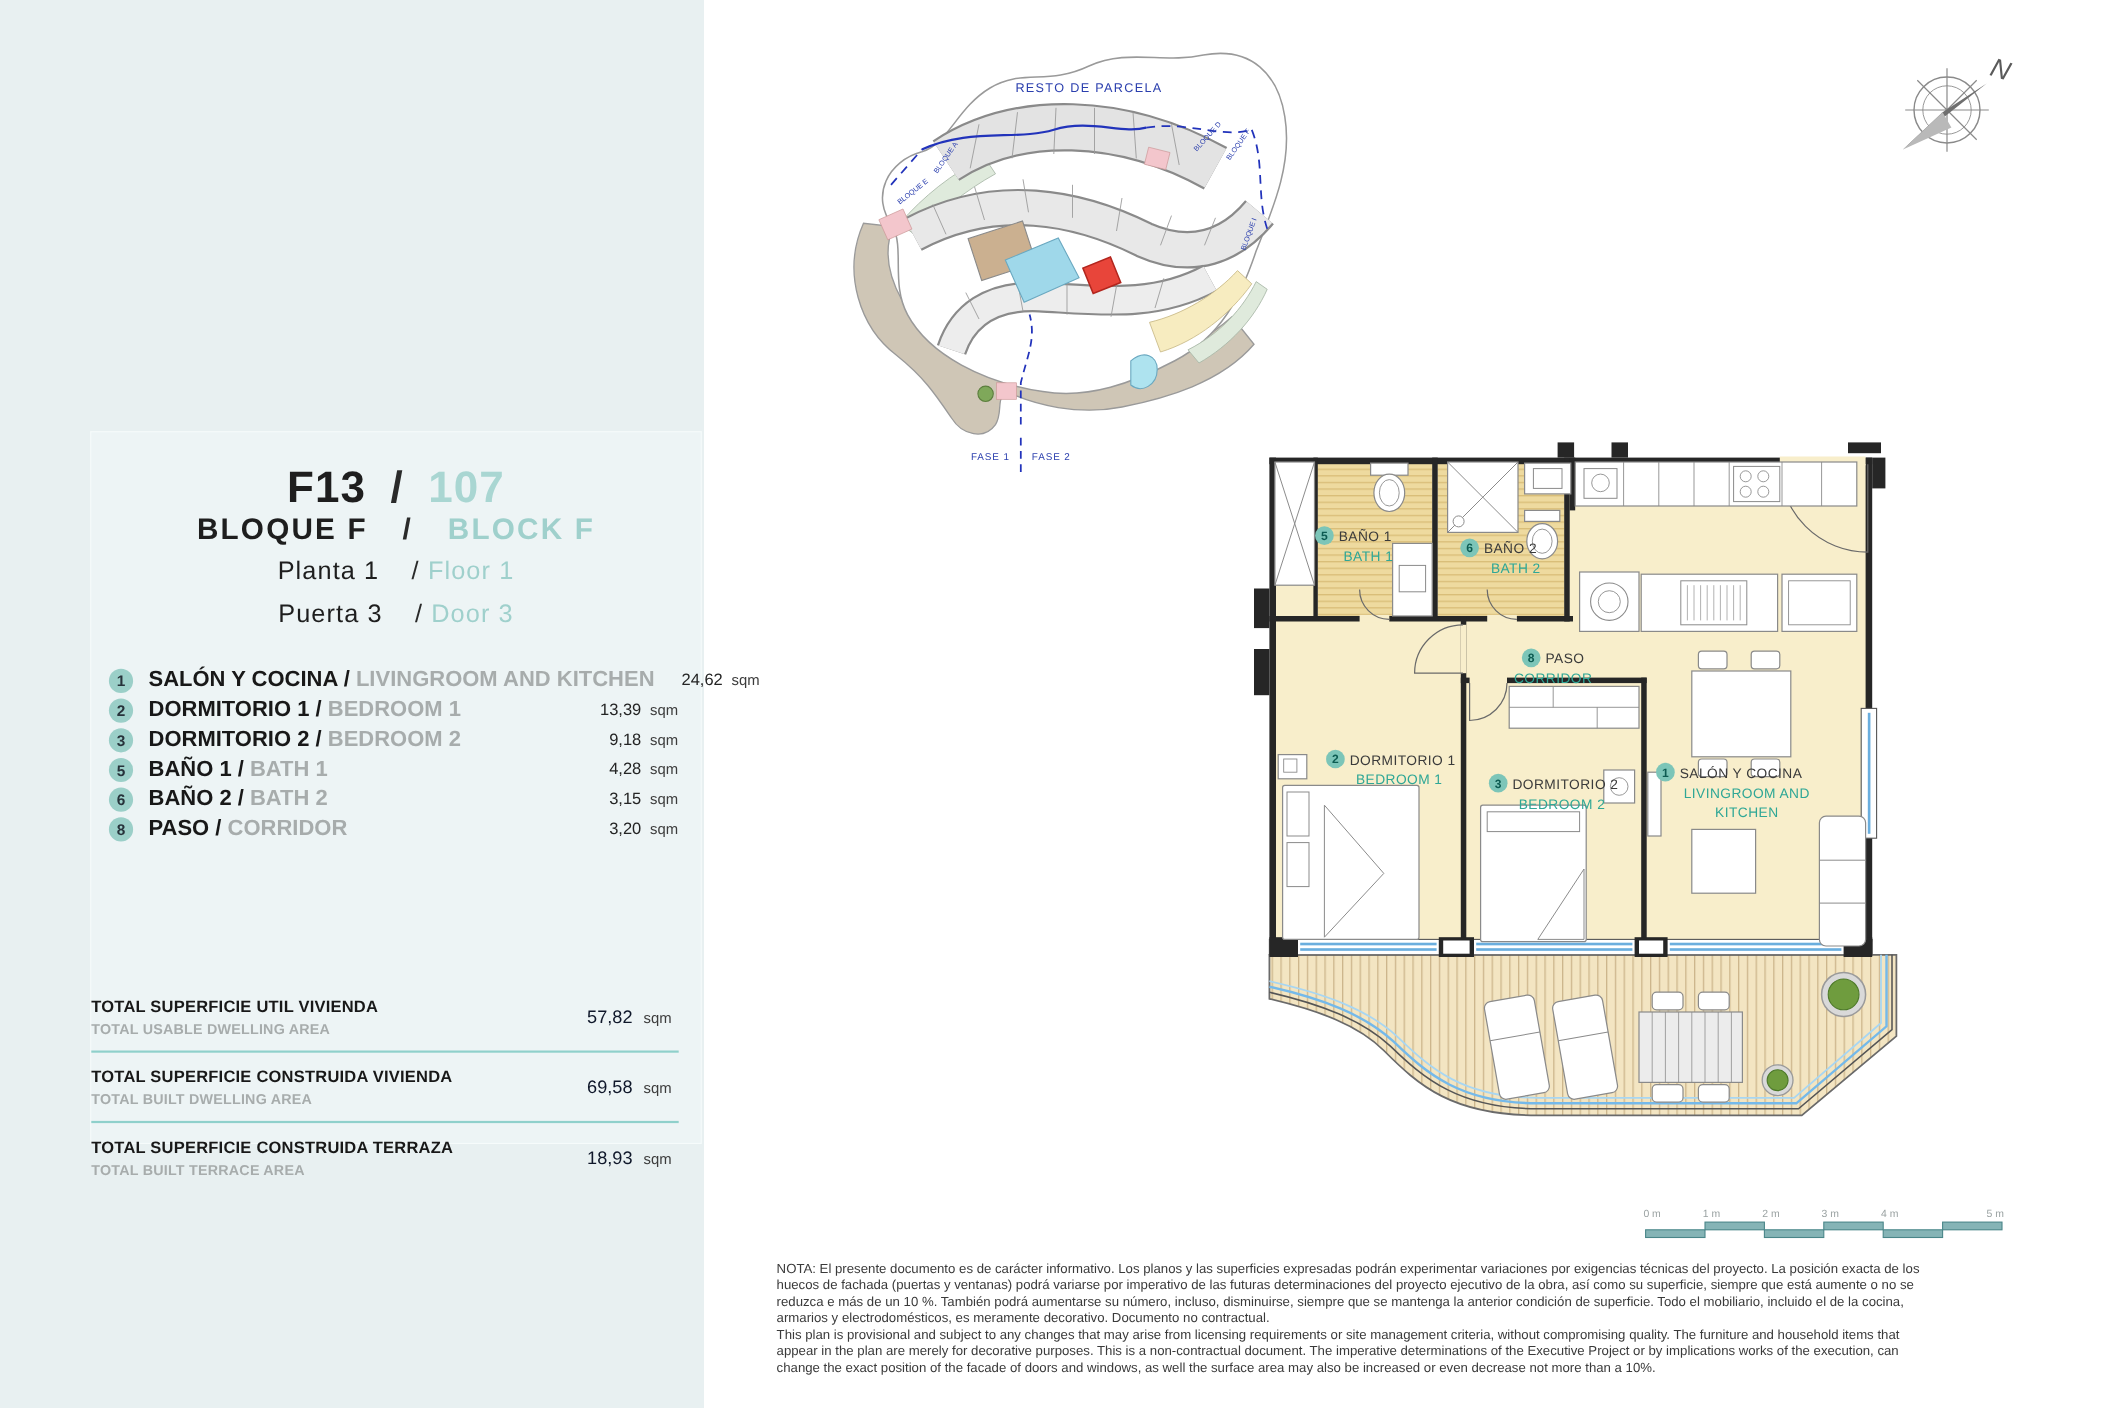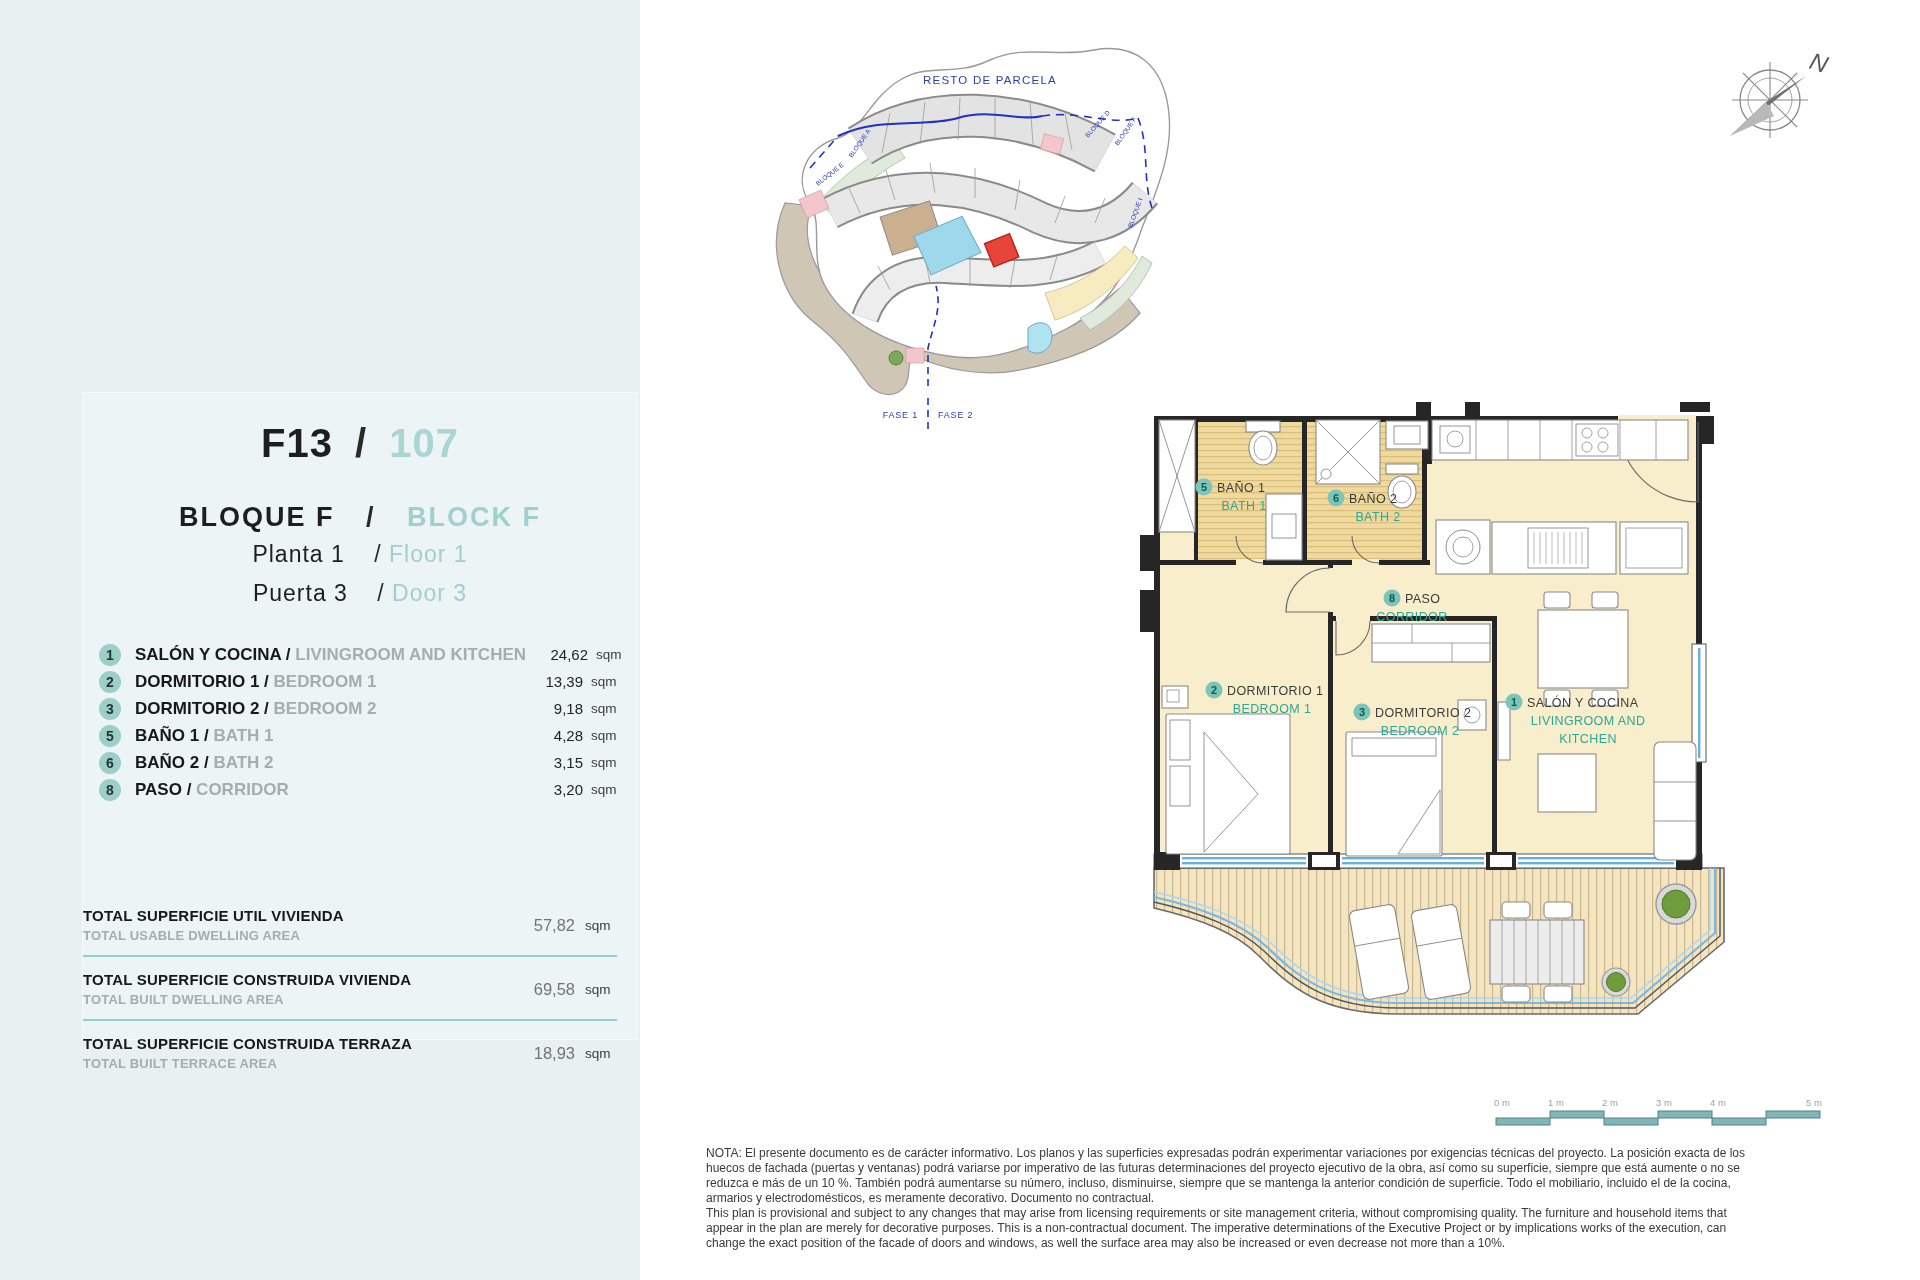--- a/index.html
+++ b/index.html
@@ -6,45 +6,45 @@
   #stage{position:relative;width:1920px;height:1280px;background:#ffffff;overflow:hidden;}
 
   
   .left-strip{position:absolute;left:0;top:0;width:640px;height:1280px;background:#e8f0f1;}
   .panel-card{position:absolute;left:82px;top:392px;width:556px;height:648px;background:#edf4f5;border:1px solid #f6fbfb;box-sizing:border-box;}
 
   
   .hdr{margin-top:28px;text-align:center;color:#1e1e1e;}
   .hdr-line{margin:0 auto;}
   .t1{font-size:40px;font-weight:bold;letter-spacing:1px;}
-  .t2{font-size:27px;font-weight:bold;letter-spacing:2px;margin-top:36px;}
+  .t2{font-size:27px;font-weight:bold;letter-spacing:2px;margin-top:0;}
   .t3{font-size:23px;margin-top:12px;letter-spacing:1px;}
   .t3.first{margin-top:8px;}
   .teal-lt{color:#9fd0cc;}
   .teal-lt2{color:#a9d6d2;}
   .slash{color:#2a2a2a;}
   .gap-s{display:inline-block;width:10px;}
   .gap-m{display:inline-block;width:22px;}
 
   
   .room-list{margin:34px 18px 0 16px;}
   .room-row{display:grid;grid-template-columns:36px 1fr 62px 36px;align-items:center;height:27px;}
   .badge{width:22px;height:22px;border-radius:50%;background:#9bcfc8;color:#27333b;font-size:14px;font-weight:bold;display:flex;align-items:center;justify-content:center;}
-  .room-name{font-size:17px;white-space:nowrap;}
+  .room-name{font-size:20px;white-space:nowrap;}
   .room-es{font-weight:bold;color:#181818;}
   .room-en{color:#a7acac;font-weight:bold;}
   .room-val{font-size:15px;color:#242424;text-align:right;}
   .room-unit{font-size:13.5px;color:#3c3c3c;padding-left:8px;}
 
   
   .totals{position:absolute;left:0;right:20px;top:500px;}
   .tot-item{display:grid;grid-template-columns:1fr 72px 42px;align-items:center;padding:14px 0 12px 0;}
   .tot-es{font-size:15px;font-weight:bold;color:#181818;letter-spacing:.2px;}
   .tot-en{font-size:13px;font-weight:bold;color:#a7acac;margin-top:4px;letter-spacing:.2px;}
-  .tot-val{font-size:16.5px;color:#737373;text-align:right;}
+  .tot-val{font-size:16.5px;color:#0f172a;text-align:right;}
   .tot-unit{font-size:13.5px;color:#3c3c3c;padding-left:10px;}
   .tot-sep{height:0;border-top:2px solid #8fd0cb;}
 
   
   .notes{position:absolute;left:706px;top:1146px;width:1190px;color:#3a3a3a;font-size:12px;line-height:15px;}
   .notes div{white-space:nowrap;}
 
   svg text{font-family:"Liberation Sans",sans-serif;}
   .plan-es{font-size:12.5px;fill:#3b3b3b;letter-spacing:.4px;}
   .plan-en{font-size:12.5px;fill:#2fa796;letter-spacing:.4px;}

